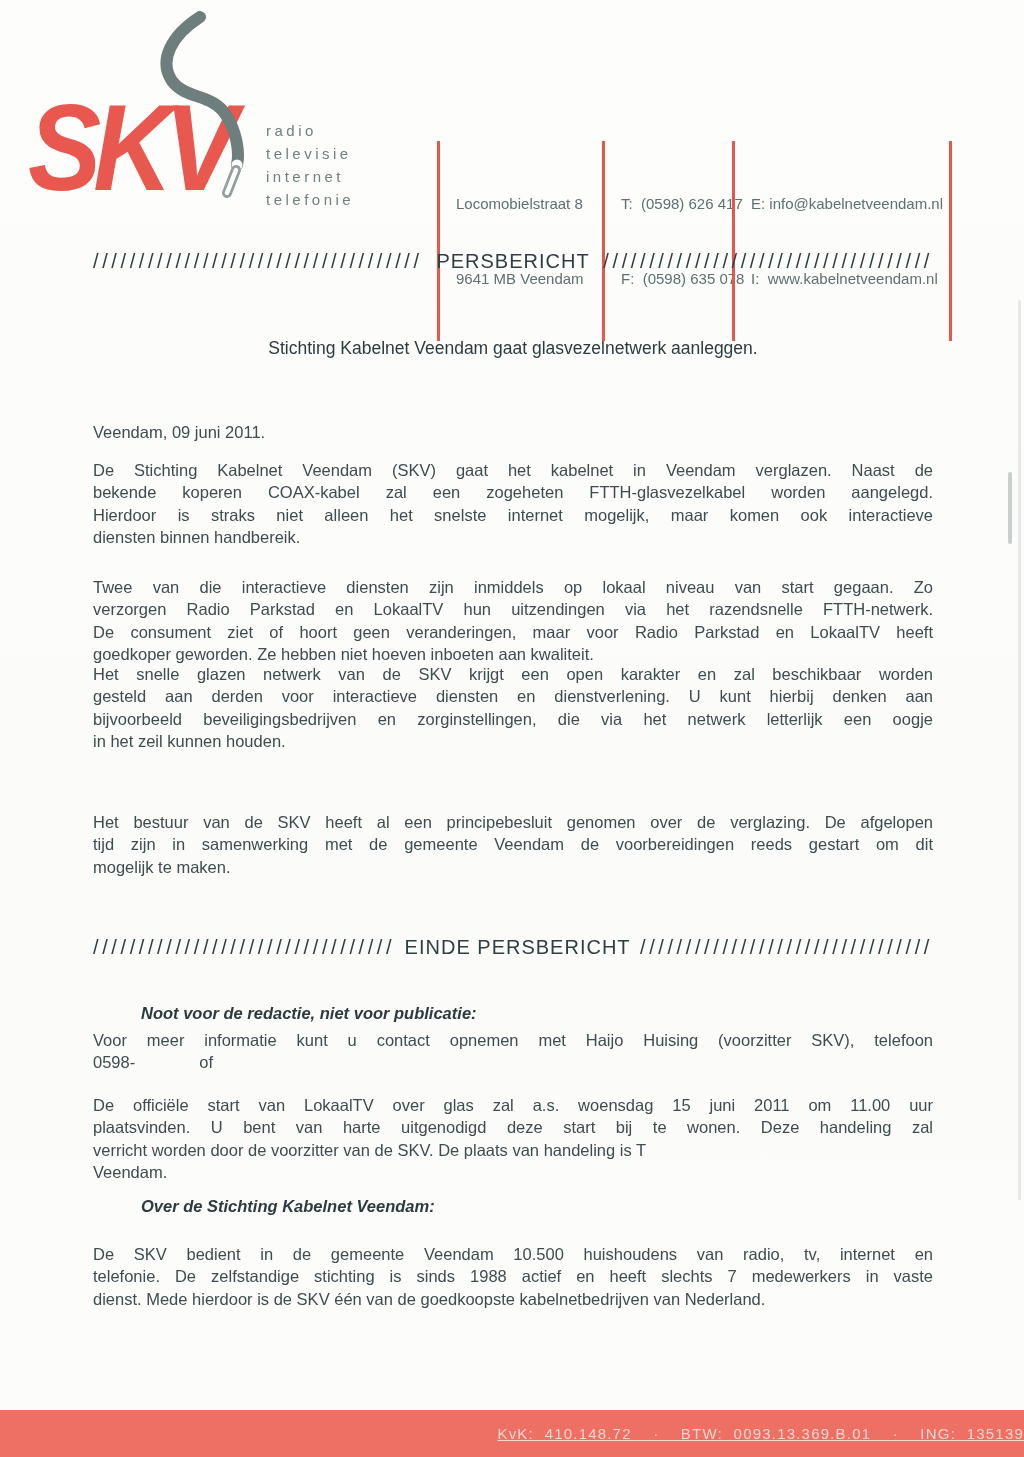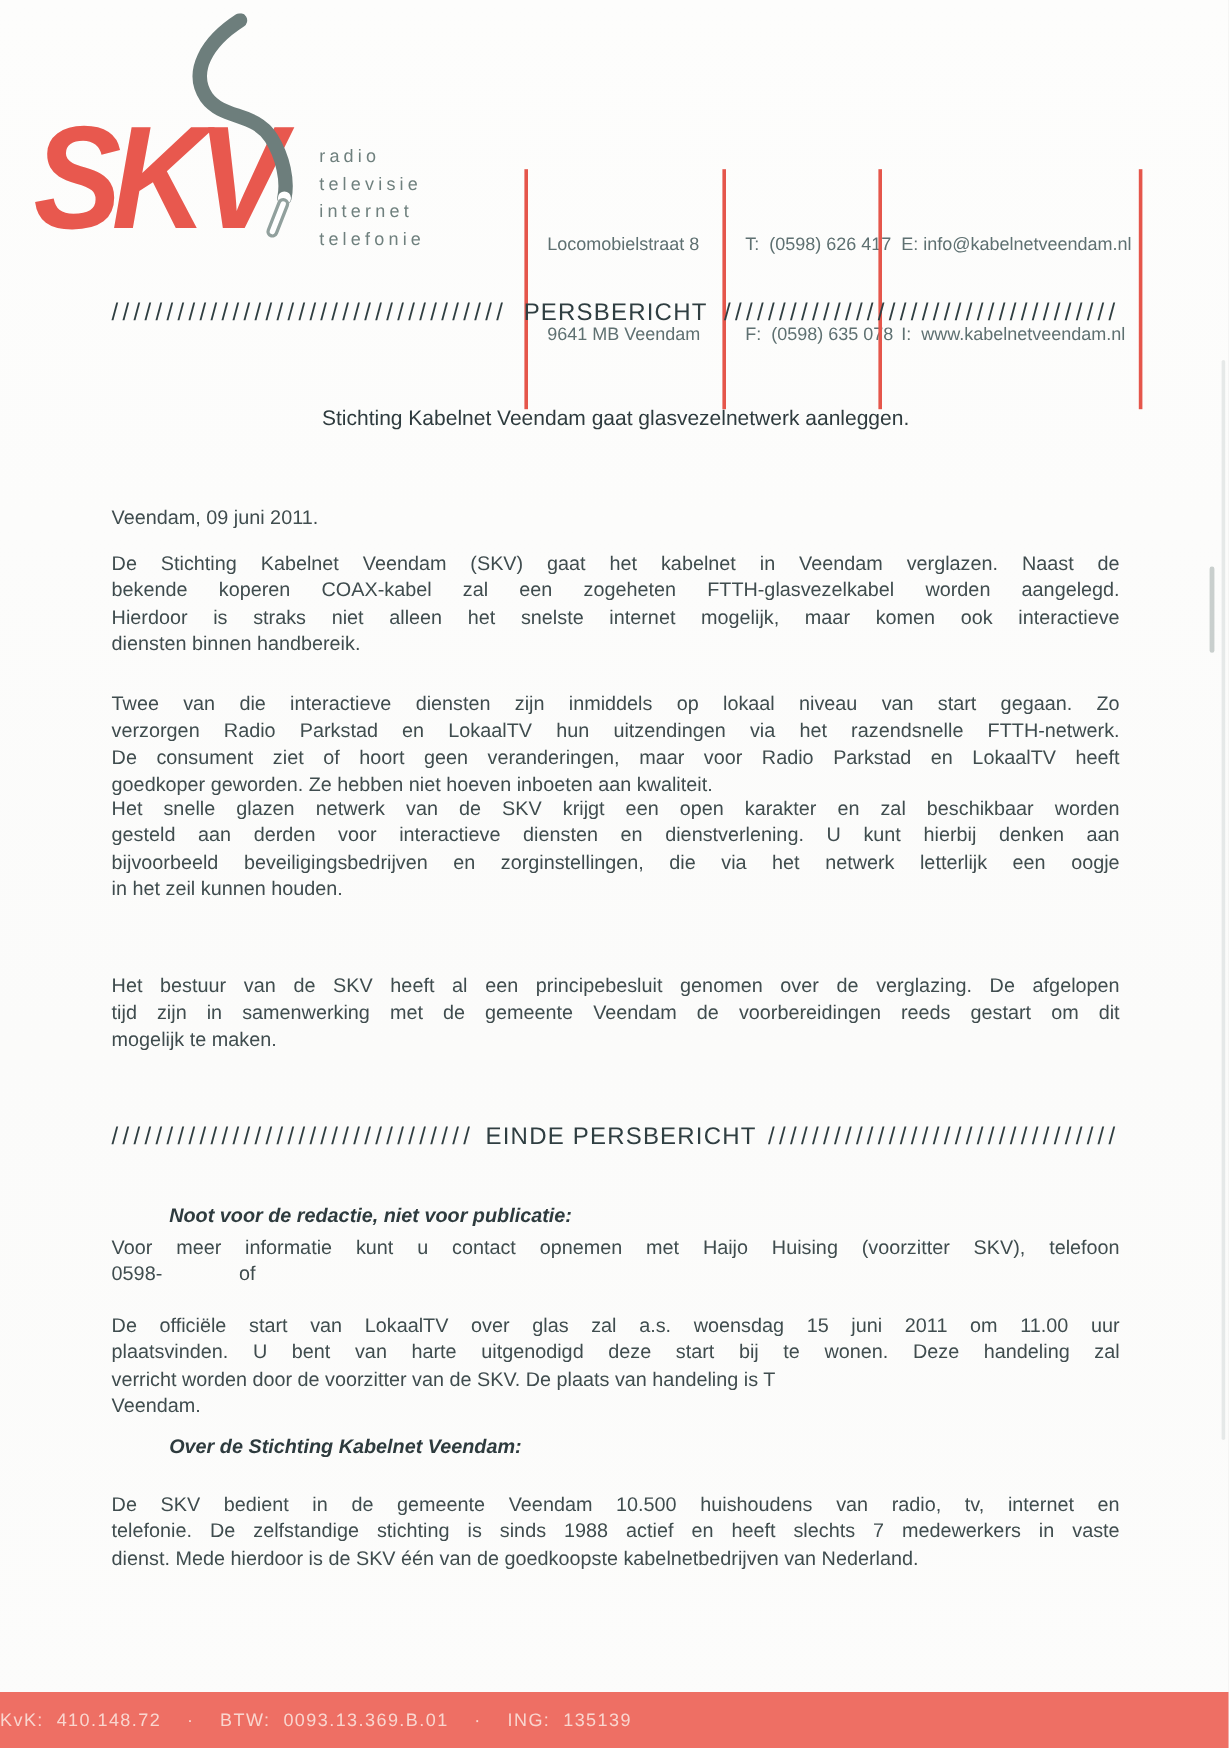--- a/index.html
+++ b/index.html
@@ -81,22 +81,22 @@
   }
   .artifact-dash {
     position:absolute; left:1008px; top:472px; width:4px; height:72px;
     background:#bcc3c2; opacity:.8; border-radius:2px;
   }
 
   
   .footer {
     position:absolute; left:0; top:1410px; width:1024px; height:47px;
     background:#ee6f64;
-    display:flex; align-items:center; justify-content:flex-start;
-    color:#f9d6cf; font-size:15px; letter-spacing:1.2px; white-space:pre;
+    display:flex; align-items:center; justify-content:flex-end;
+    color:#f9d6cf; font-size:15px; letter-spacing:1.2px; white-space:pre;text-decoration:underline;
   }
 </style>
 </head>
 <body>
 
 <div class="page">
 
   <div class="logo">
     <div class="brand">SKV</div>
     <svg class="cable-svg" width="115" height="200" viewBox="0 0 115 200" aria-hidden="true">

